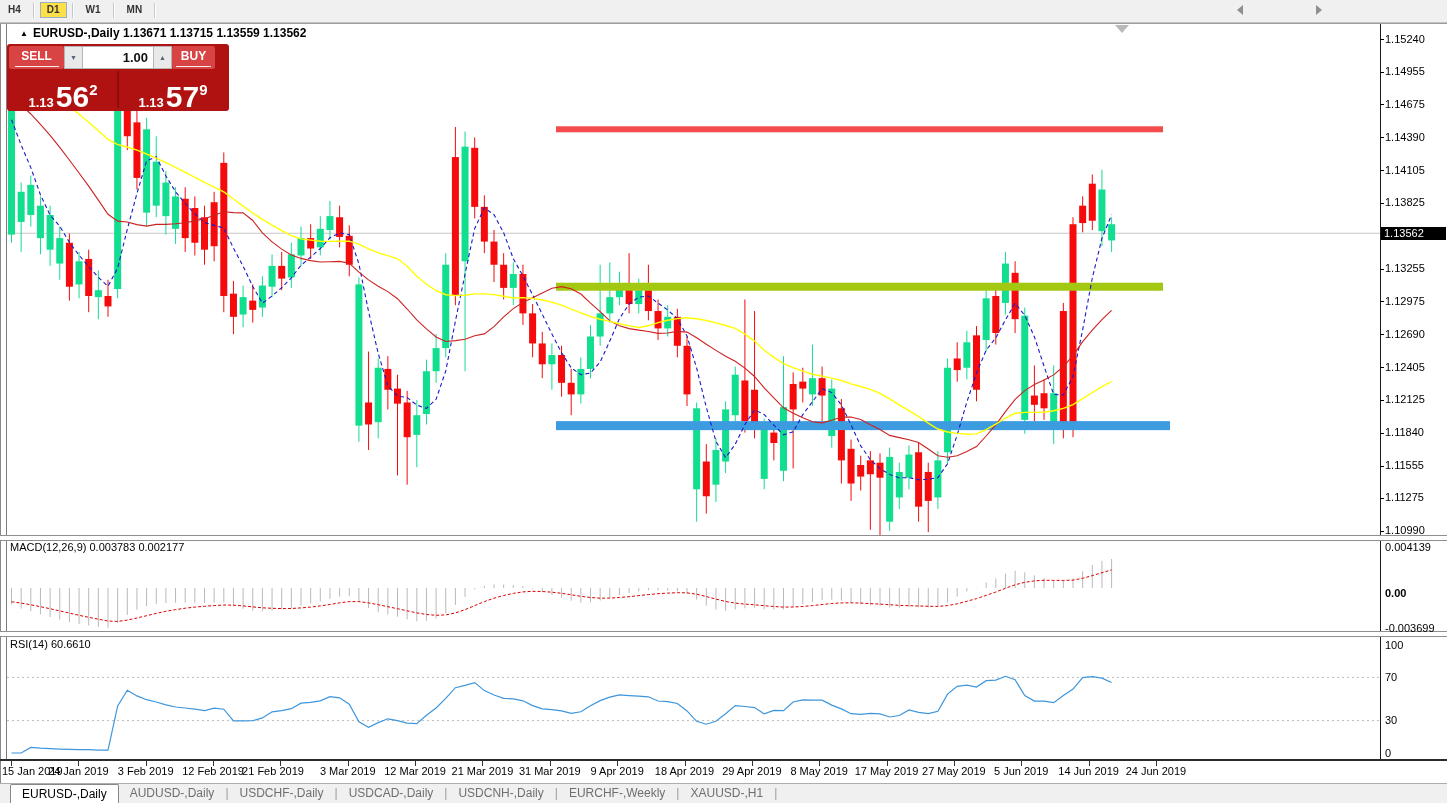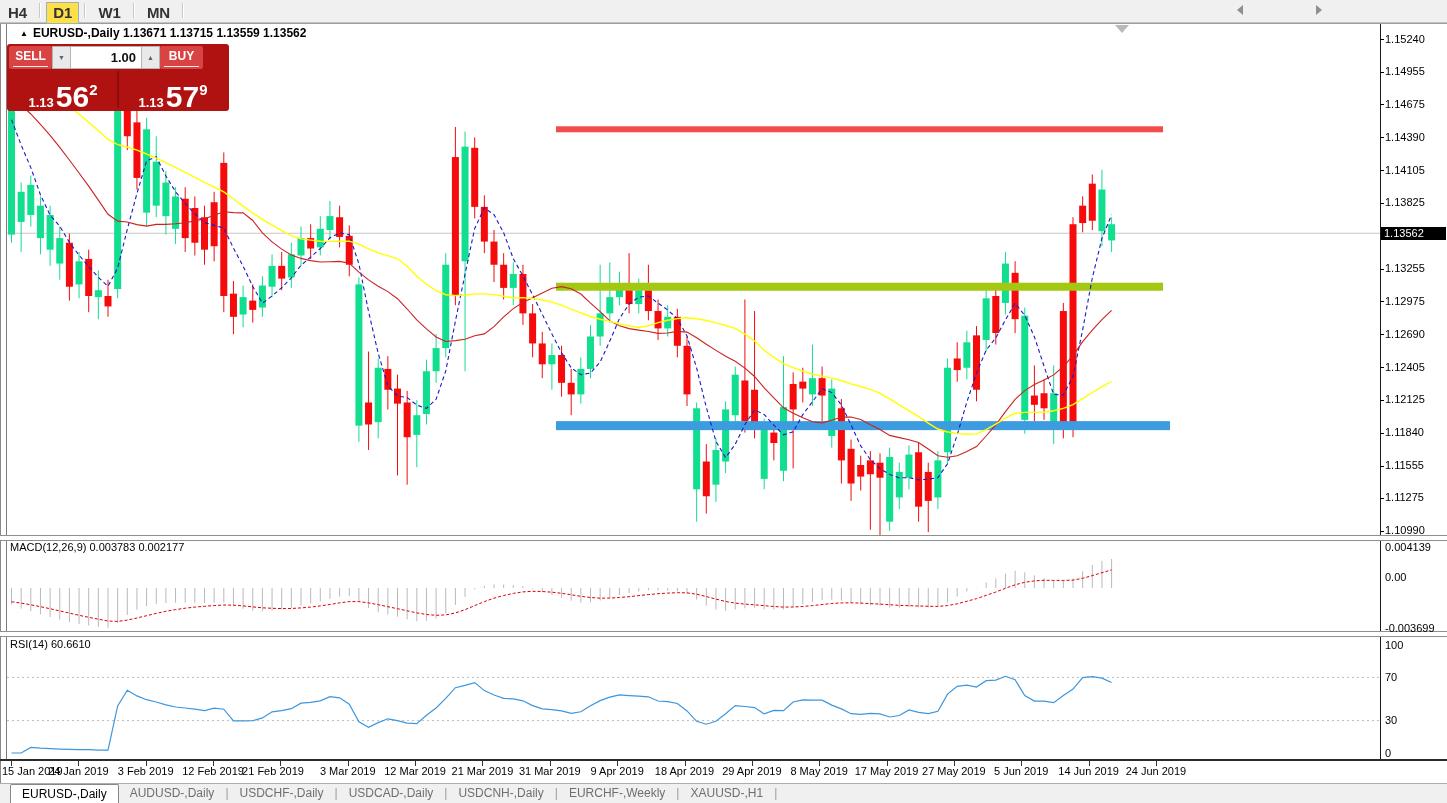--- a/index.html
+++ b/index.html
@@ -1,21 +1,21 @@
 <!DOCTYPE html>
 <html><head>
 <meta charset="utf-8">
 <style>
   html,body{margin:0;padding:0;}
   body{width:1447px;height:803px;position:relative;overflow:hidden;background:#fff;
        font-family:"Liberation Sans",sans-serif;-webkit-font-smoothing:antialiased;}
   
   #toolbar{position:absolute;left:0;top:0;width:1447px;height:22px;background:#f0f0f0;
            border-bottom:1px solid #c3c3c3;z-index:6;}
-  .tb-btn{float:left;margin:2px 1px 0 1px;padding:1px 6px 2px 6px;font-size:15px;font-weight:bold;
+  .tb-btn{float:left;margin:2px 1px 0 1px;padding:1px 6px 2px 6px;font-size:10px;font-weight:bold;
           color:#333;border:1px solid transparent;cursor:default;}
   .tb-btn.active{background:#fde047;border:1px solid #9db0c0;}
   .tb-sep{float:left;width:1px;height:15px;margin:3px 4px 0 4px;background:#c9c9c9;border-right:1px solid #fff;}
   
   .vline,.hline{position:absolute;z-index:2;}
   #left-border{left:0;top:23px;width:1px;height:780px;background:#8a8a8a;}
   #frame-left{left:6px;top:24px;width:1px;height:737px;background:#7d7d7d;}
   #frame-top{left:0;top:23px;width:1447px;height:1px;background:#9c9c9c;}
   #axis-line{left:1380px;top:24px;width:1px;height:737px;background:#1a1a1a;}
   .sep{position:absolute;left:0;width:1447px;height:4px;z-index:3;background:#fff;
@@ -28,21 +28,21 @@
   
   #end-caret{position:absolute;left:1115px;top:25px;width:0;height:0;z-index:4;
              border-left:7px solid transparent;border-right:7px solid transparent;border-top:8px solid #b9b9b9;}
   
   #trade-panel{position:absolute;left:7px;top:44px;width:222px;z-index:5;background:#b01111;
                border-radius:3px;padding:2px 2px 3px 2px;box-sizing:border-box;}
   .tp-row1{display:flex;height:23px;}
   .tp-btn{background:#d84343;color:#fff;font-size:12px;font-weight:bold;text-align:center;
           line-height:21px;position:relative;cursor:pointer;border-radius:2px;}
   .tp-btn:after{content:"";position:absolute;left:10%;right:10%;bottom:2px;height:1px;background:rgba(255,255,255,.9);}
-  #sell-btn{width:43px;} #buy-btn{width:43px;}
+  #sell-btn{width:55px;} #buy-btn{width:43px;}
   .tp-spin{width:19px;background:#e9e9e9;border:1px solid #b5b5b5;box-sizing:border-box;color:#567;
            font-size:9px;text-align:center;line-height:20px;cursor:pointer;}
   .tp-spin.down:before{content:"▼";font-size:7px;} .tp-spin.up:before{content:"▲";font-size:7px;}
   .tp-vol{width:70px;border:1px solid #b5b5b5;border-left:none;border-right:none;box-sizing:border-box;
           font-family:"Liberation Sans",sans-serif;font-size:13px;font-weight:bold;text-align:right;padding:0 5px 0 0;color:#111;}
   .tp-prices{display:flex;margin-top:2px;}
   .tp-price{flex:1;color:#fff;text-align:center;height:37px;line-height:37px;cursor:pointer;white-space:nowrap;}
   .tp-price + .tp-price{border-left:2px solid #8d0d0d;}
   .tp-sm{font-size:13px;font-weight:bold;margin-right:2px;}
   .tp-big{font-size:30px;font-weight:bold;letter-spacing:0px;}
@@ -507,21 +507,21 @@
     <div class="pa-label" style="top: 491.488px;">1.11275</div>
     <div class="pa-tick" style="top: 497.988px;"></div>
     <div class="pa-label" style="top: 524.48px;">1.10990</div>
     <div class="pa-tick" style="top: 530.98px;"></div>
   </div>
 <div id="price-tag" style="top: 226.745px;">1.13562</div>
 <div class="ind-label" id="macd-label">MACD(12,26,9) 0.003783 0.002177</div>
 <div class="ind-label" id="rsi-label">RSI(14) 60.6610</div>
 <div id="macd-axis">
     <div class="pa-label" style="top: 540.5px;">0.004139</div>
-    <div class="pa-label" style="top: 571px;">0.00</div>
+    <div class="pa-label" style="top: 587px; font-weight: bold;">0.00</div>
     <div class="pa-label" style="top: 621.5px;">-0.003699</div>
   </div>
 <div id="rsi-axis">
     <div class="pa-label" style="top: 638.5px;">100</div>
     <div class="pa-label" style="top: 670.9px;">70</div>
     <div class="pa-label" style="top: 714.1px;">30</div>
     <div class="pa-label" style="top: 746.5px;">0</div>
   </div>
 <div id="date-axis">
     <div class="date-label first" style="left: 2px;">15 Jan 2019</div>

